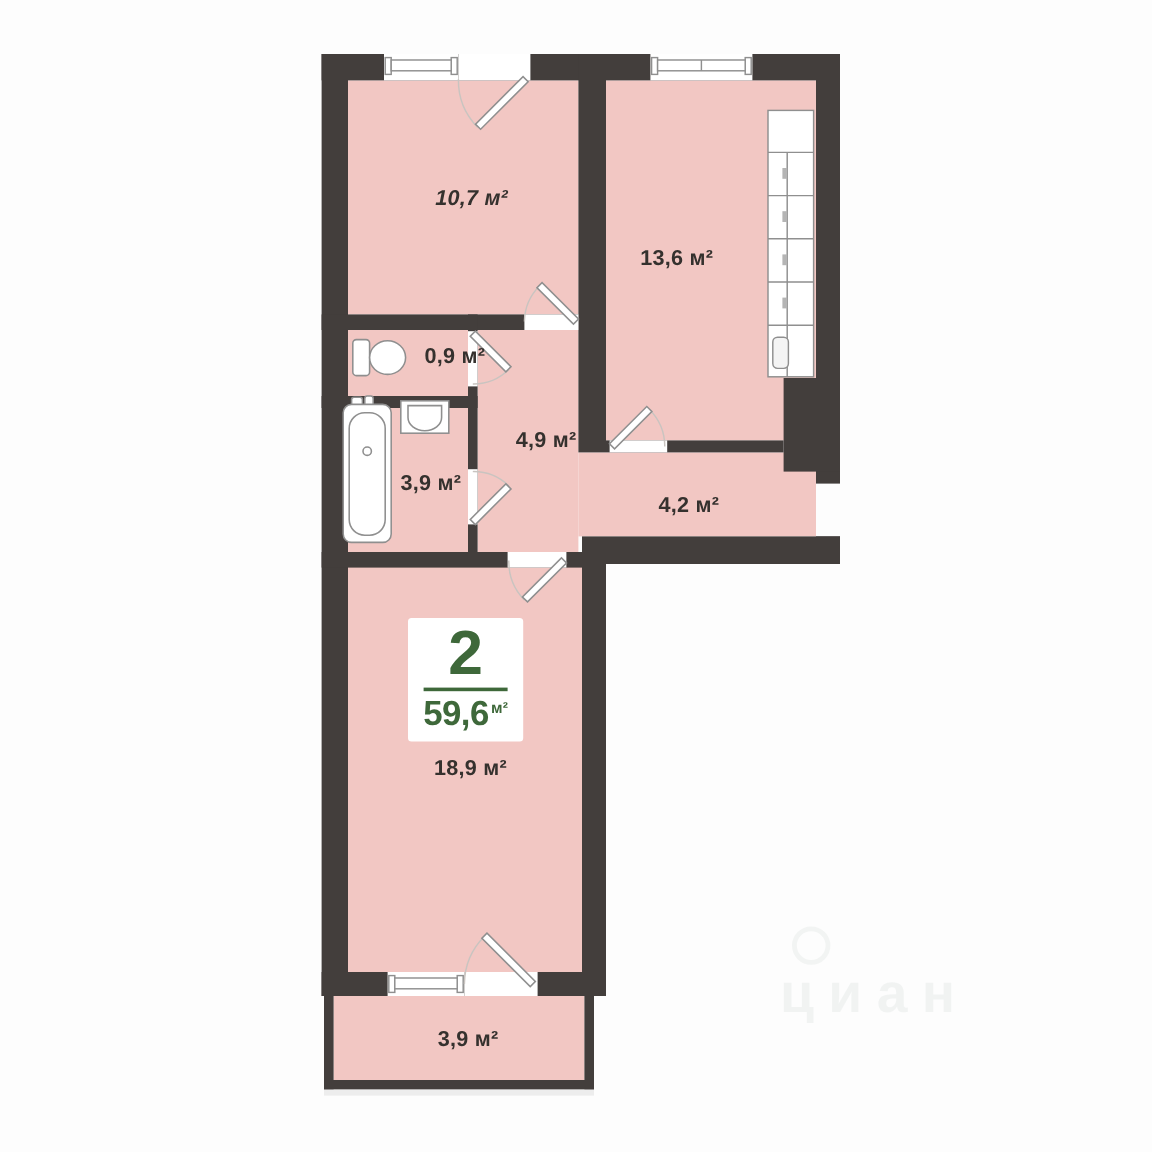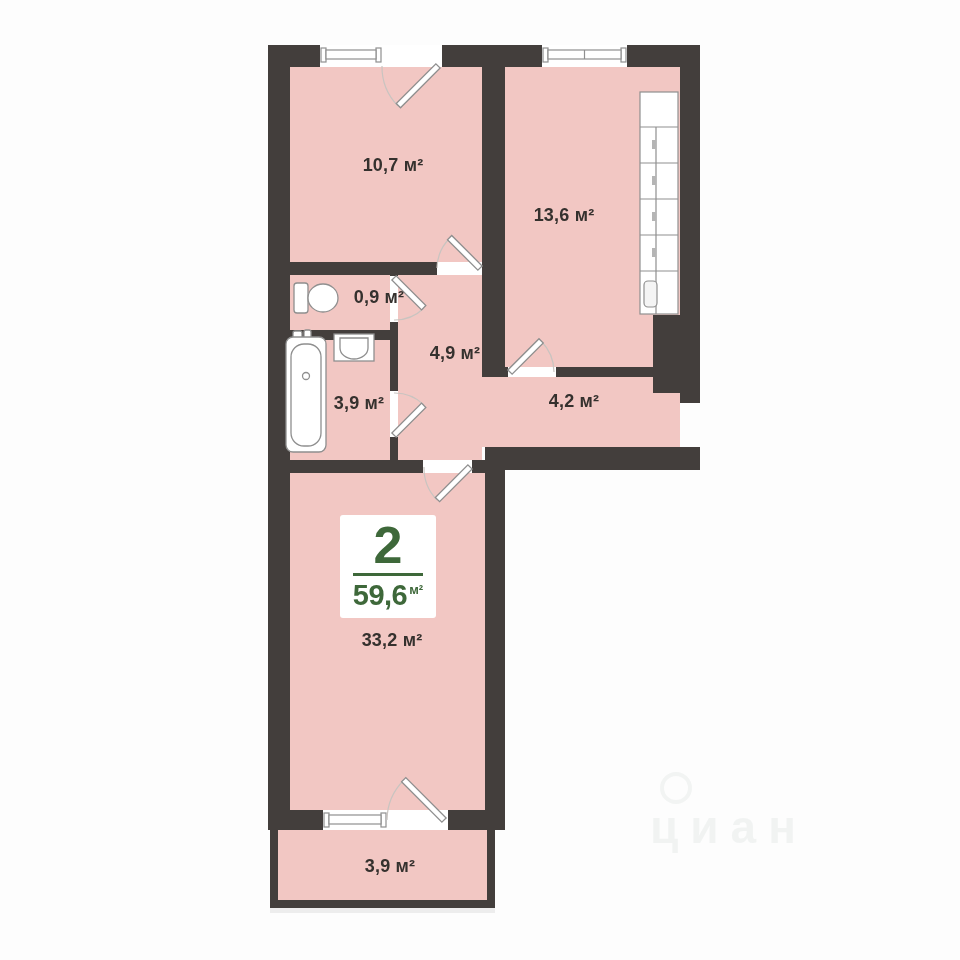--- a/index.html
+++ b/index.html
@@ -166,27 +166,27 @@
       <rect x="644" y="281" width="13" height="26" rx="4" fill="#f4f4f4"></rect>
       <g fill="#b5b5b5" stroke="none">
         <rect x="652" y="140" width="4" height="9"></rect>
         <rect x="652" y="176" width="4" height="9"></rect>
         <rect x="652" y="212" width="4" height="9"></rect>
         <rect x="652" y="248" width="4" height="9"></rect>
       </g>
     </g>
   </svg>
 
-  <div class="area-label" style="left:393px;top:165px;">10,7 м²</div>
+  <div class="area-label" style="left:393px;top:165px;font-style:italic;">10,7 м²</div>
   <div class="area-label" style="left:564px;top:215px;">13,6 м²</div>
   <div class="area-label" style="left:379px;top:297px;">0,9 м²</div>
-  <div class="area-label" style="left:455px;top:353px;">4,9 м²</div>
+  <div class="area-label" style="left:455px;top:367px;">4,9 м²</div>
   <div class="area-label" style="left:359px;top:403px;">3,9 м²</div>
-  <div class="area-label" style="left:574px;top:401px;text-align:right;">4,2 м²</div>
-  <div class="area-label" style="left:392px;top:640px;">33,2 м²</div>
+  <div class="area-label" style="left:574px;top:421px;text-align:right;">4,2 м²</div>
+  <div class="area-label" style="left:392px;top:640px;">18,9 м²</div>
   <div class="area-label" style="left:390px;top:866px;">3,9 м²</div>
 
   <div class="badge">
     <div class="badge-rooms">2</div>
     <div class="badge-line"></div>
     <div class="badge-area">
       <span>59,6</span>
       <span class="badge-unit">м²</span>
     </div>
   </div>

